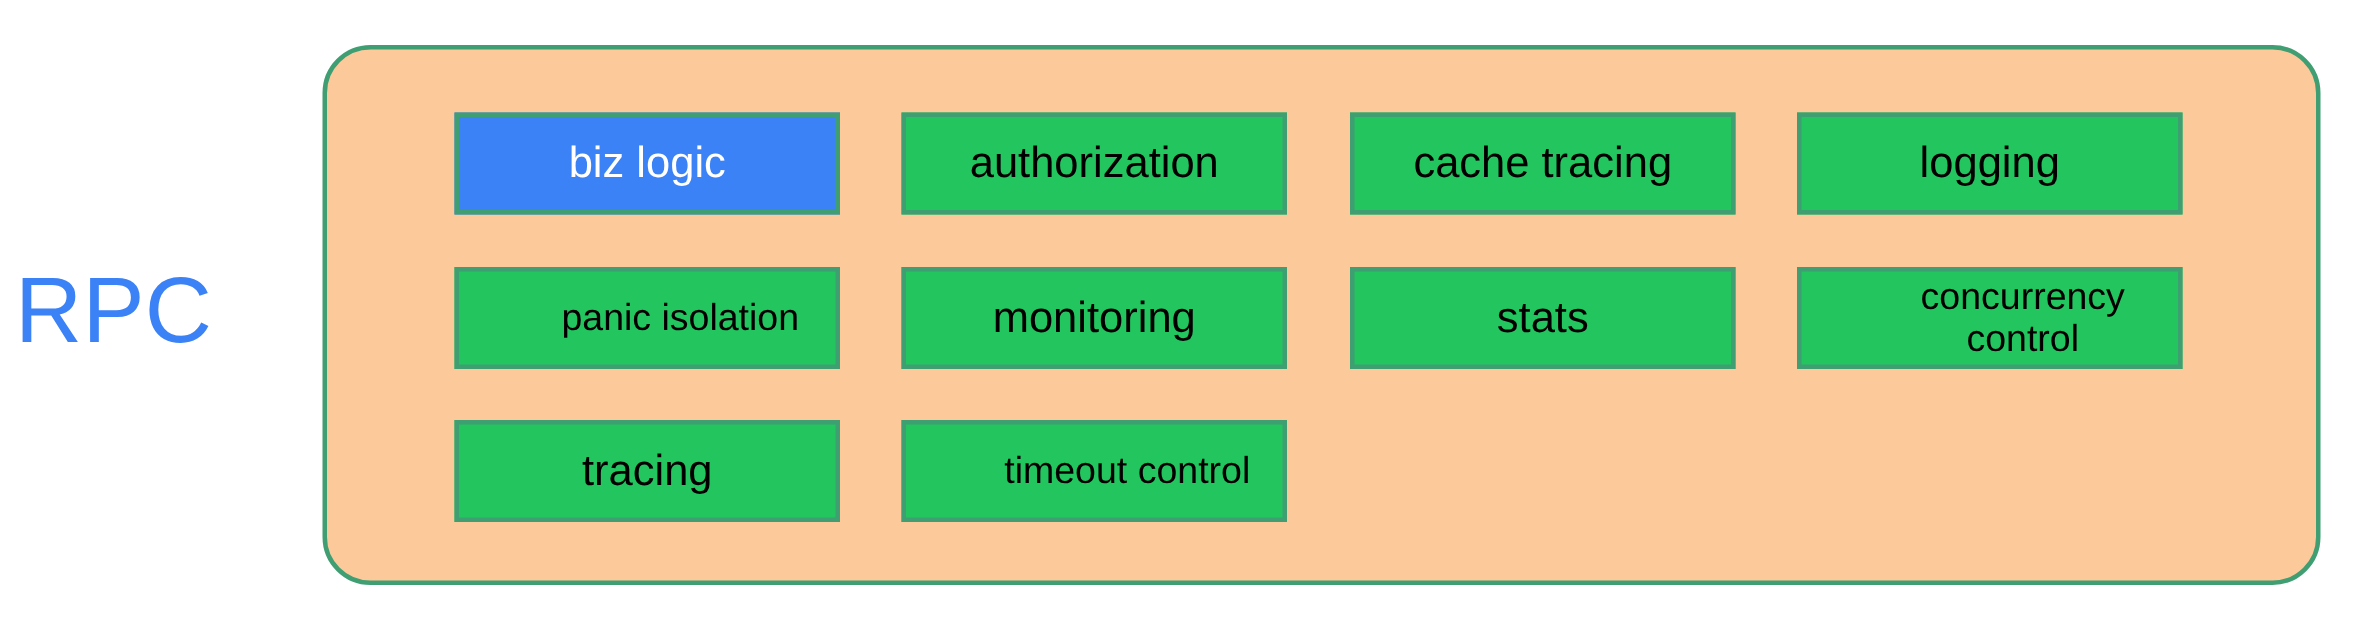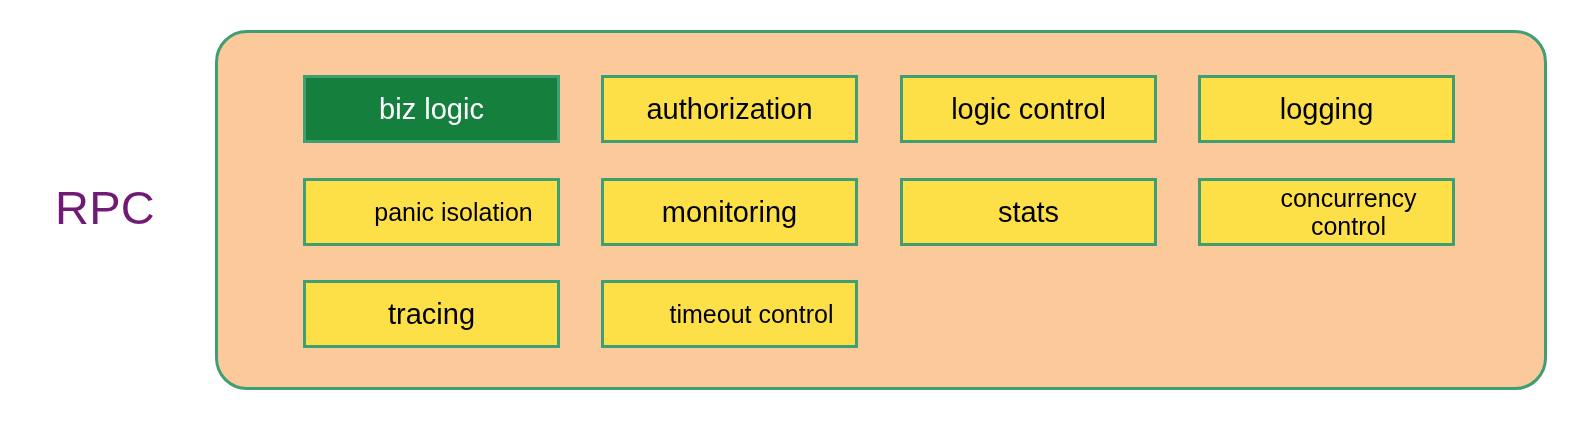--- a/index.html
+++ b/index.html
@@ -24,23 +24,23 @@
   }
 
   
   #rpc-label {
     position: absolute;
     left: 10px;
     top: 178px;
     width: 190px;
     height: 60px;
     line-height: 60px;
-    text-align: center;
-    font-size: 47px;
-    color: #701a75;
+    text-align: left;
+    font-size: 62px;
+    color: #3b82f6;
     white-space: nowrap;
     letter-spacing: 0.2px;
   }
 
   
   #rpc-container {
     position: absolute;
     left: 215px;
     top: 30px;
     width: 1332px;
@@ -58,34 +58,34 @@
     top: 42px;    
     width: 1156px;
     height: 272px;
   }
 
   .feature-box {
     position: absolute;
     box-sizing: border-box;
     width: 257px;
     height: 68px;
-    background: #fde047;
+    background: #22c55e;
     border: 3px solid #3f9e72;
     display: flex;
     align-items: center;
     justify-content: center;
     text-align: center;
     color: #000000;
     font-size: 29px;
     line-height: 1.12;
     padding: 0 4px;
   }
 
   .feature-box.accent {
-    background: #15803d;
+    background: #3b82f6;
     color: #ffffff;
   }
 
   .feature-box.small {
     font-size: 25px;
     padding-left: 48px;
   }
 
   .feature-box .label {
     display: block;
@@ -114,21 +114,21 @@
 
     <div id="feature-grid">
 
       <div class="feature-box accent col-0 row-0">
         <span class="label">biz logic</span>
       </div>
       <div class="feature-box col-1 row-0">
         <span class="label">authorization</span>
       </div>
       <div class="feature-box col-2 row-0">
-        <span class="label">logic control</span>
+        <span class="label">cache tracing</span>
       </div>
       <div class="feature-box col-3 row-0">
         <span class="label">logging</span>
       </div>
 
       <div class="feature-box small col-0 row-1">
         <span class="label">panic isolation</span>
       </div>
       <div class="feature-box col-1 row-1">
         <span class="label">monitoring</span>

